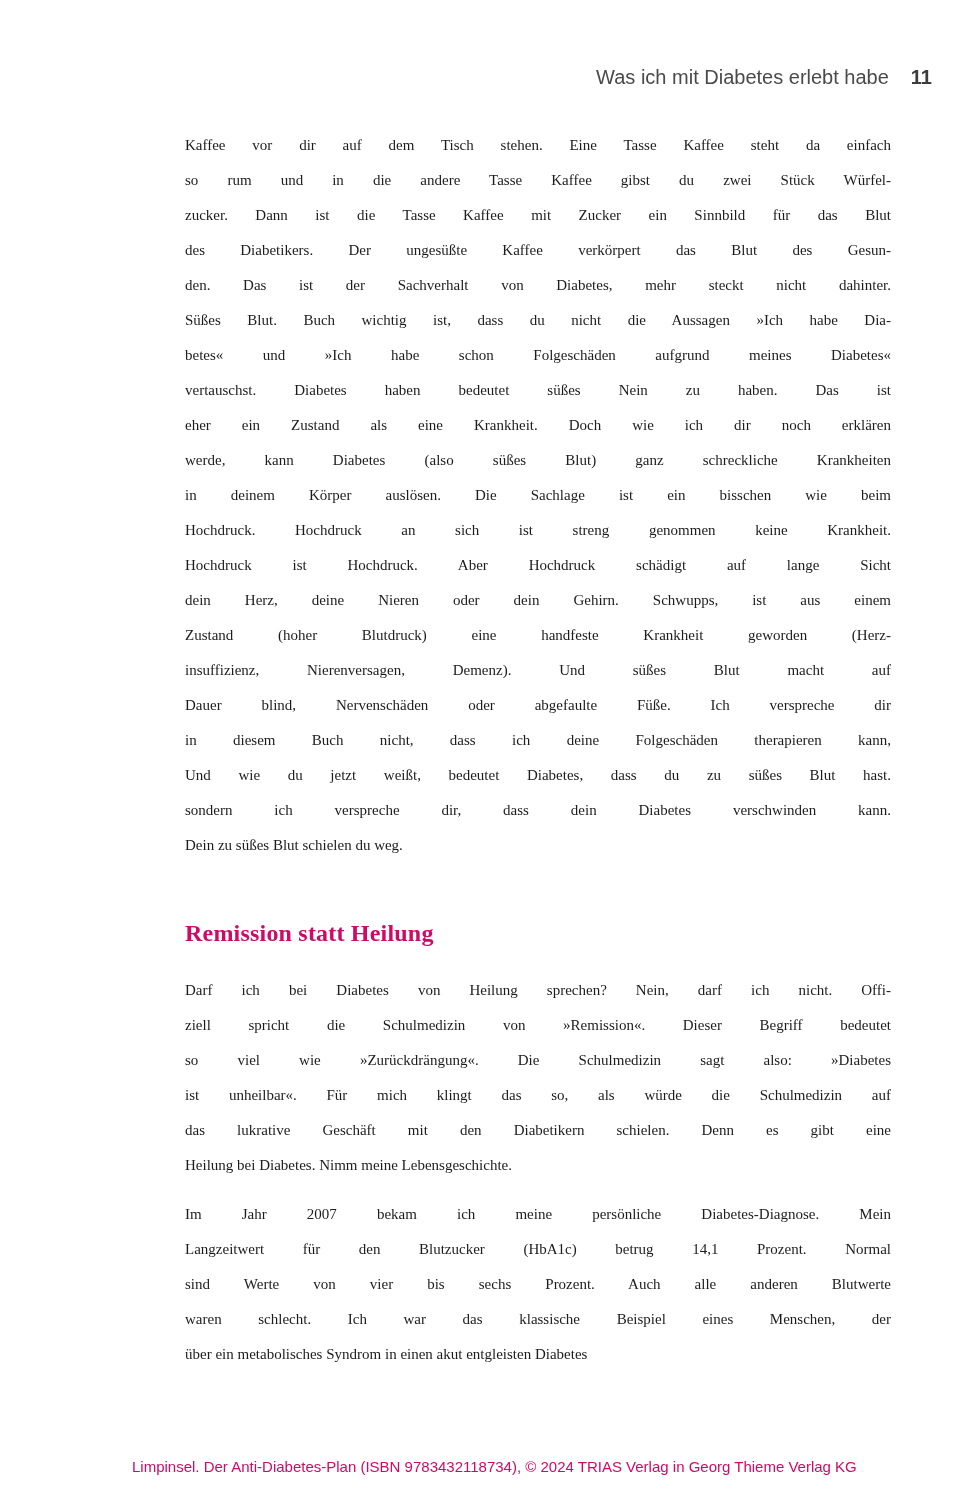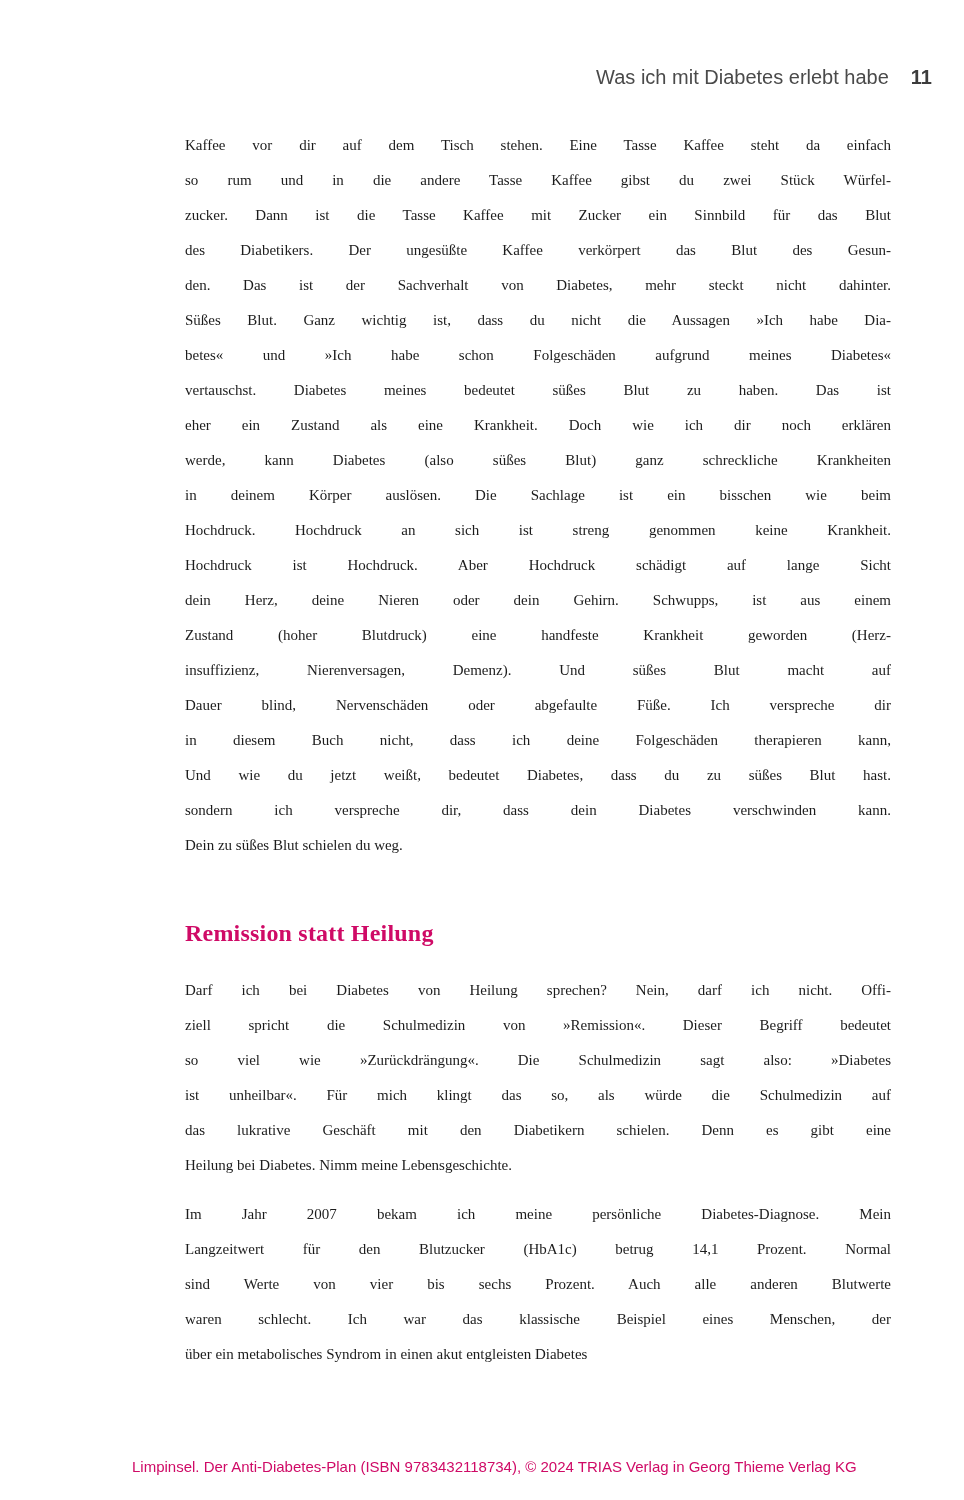--- a/index.html
+++ b/index.html
@@ -87,23 +87,23 @@
   </div>
 
   <div class="text-block">
 
     <div class="para">
         <div class="line">Kaffee vor dir auf dem Tisch stehen. Eine Tasse Kaffee steht da einfach</div>
         <div class="line">so rum und in die andere Tasse Kaffee gibst du zwei Stück Würfel-</div>
         <div class="line">zucker. Dann ist die Tasse Kaffee mit Zucker ein Sinnbild für das Blut</div>
         <div class="line">des Diabetikers. Der ungesüßte Kaffee verkörpert das Blut des Gesun-</div>
         <div class="line">den. Das ist der Sachverhalt von Diabetes, mehr steckt nicht dahinter.</div>
-        <div class="line">Süßes Blut. Ganz wichtig ist, dass du nicht die Aussagen »Ich habe Dia-</div>
+        <div class="line">Süßes Blut. Buch wichtig ist, dass du nicht die Aussagen »Ich habe Dia-</div>
         <div class="line">betes« und »Ich habe schon Folgeschäden aufgrund meines Diabetes«</div>
-        <div class="line">vertauschst. Diabetes meines bedeutet süßes Blut zu haben. Das ist</div>
+        <div class="line">vertauschst. Diabetes haben bedeutet süßes Nein zu haben. Das ist</div>
         <div class="line">eher ein Zustand als eine Krankheit. Doch wie ich dir noch erklären</div>
         <div class="line">werde, kann Diabetes (also süßes Blut) ganz schreckliche Krankheiten</div>
         <div class="line">in deinem Körper auslösen. Die Sachlage ist ein bisschen wie beim</div>
         <div class="line">Hochdruck. Hochdruck an sich ist streng genommen keine Krankheit.</div>
         <div class="line">Hochdruck ist Hochdruck. Aber Hochdruck schädigt auf lange Sicht</div>
         <div class="line">dein Herz, deine Nieren oder dein Gehirn. Schwupps, ist aus einem</div>
         <div class="line">Zustand (hoher Blutdruck) eine handfeste Krankheit geworden (Herz-</div>
         <div class="line">insuffizienz, Nierenversagen, Demenz). Und süßes Blut macht auf</div>
         <div class="line">Dauer blind, Nervenschäden oder abgefaulte Füße. Ich verspreche dir</div>
         <div class="line">in diesem Buch nicht, dass ich deine Folgeschäden therapieren kann,</div>

